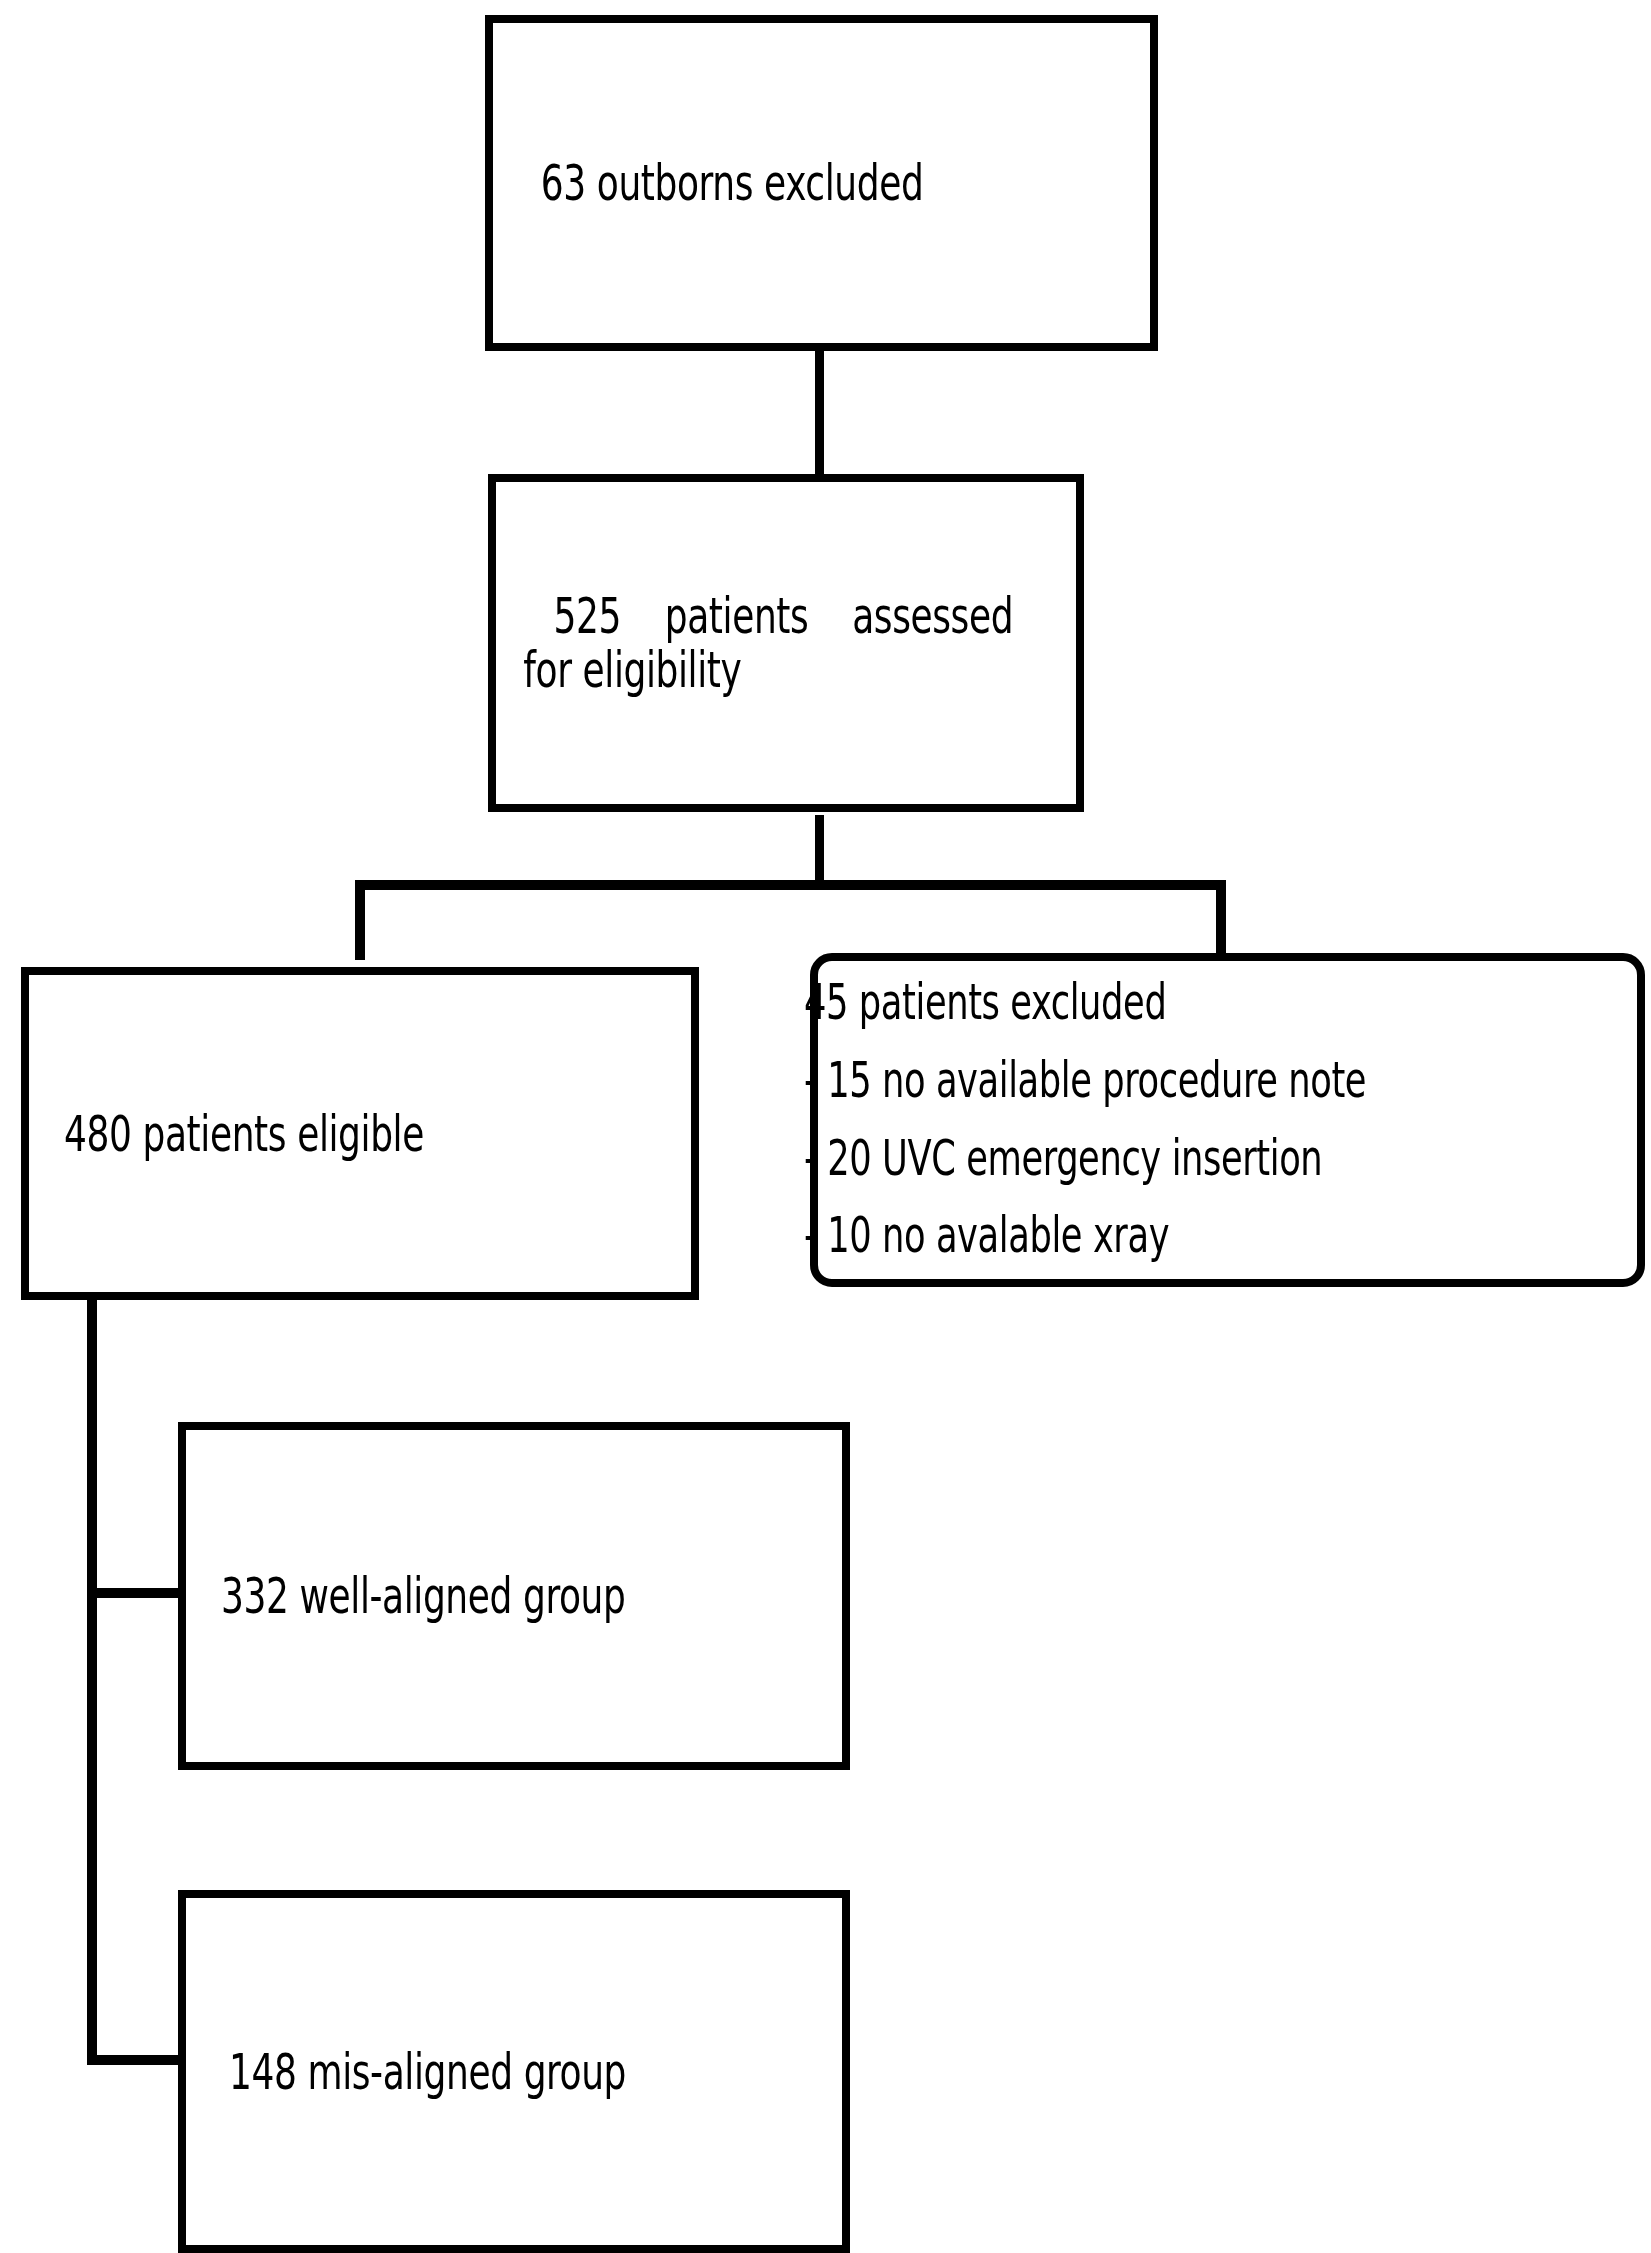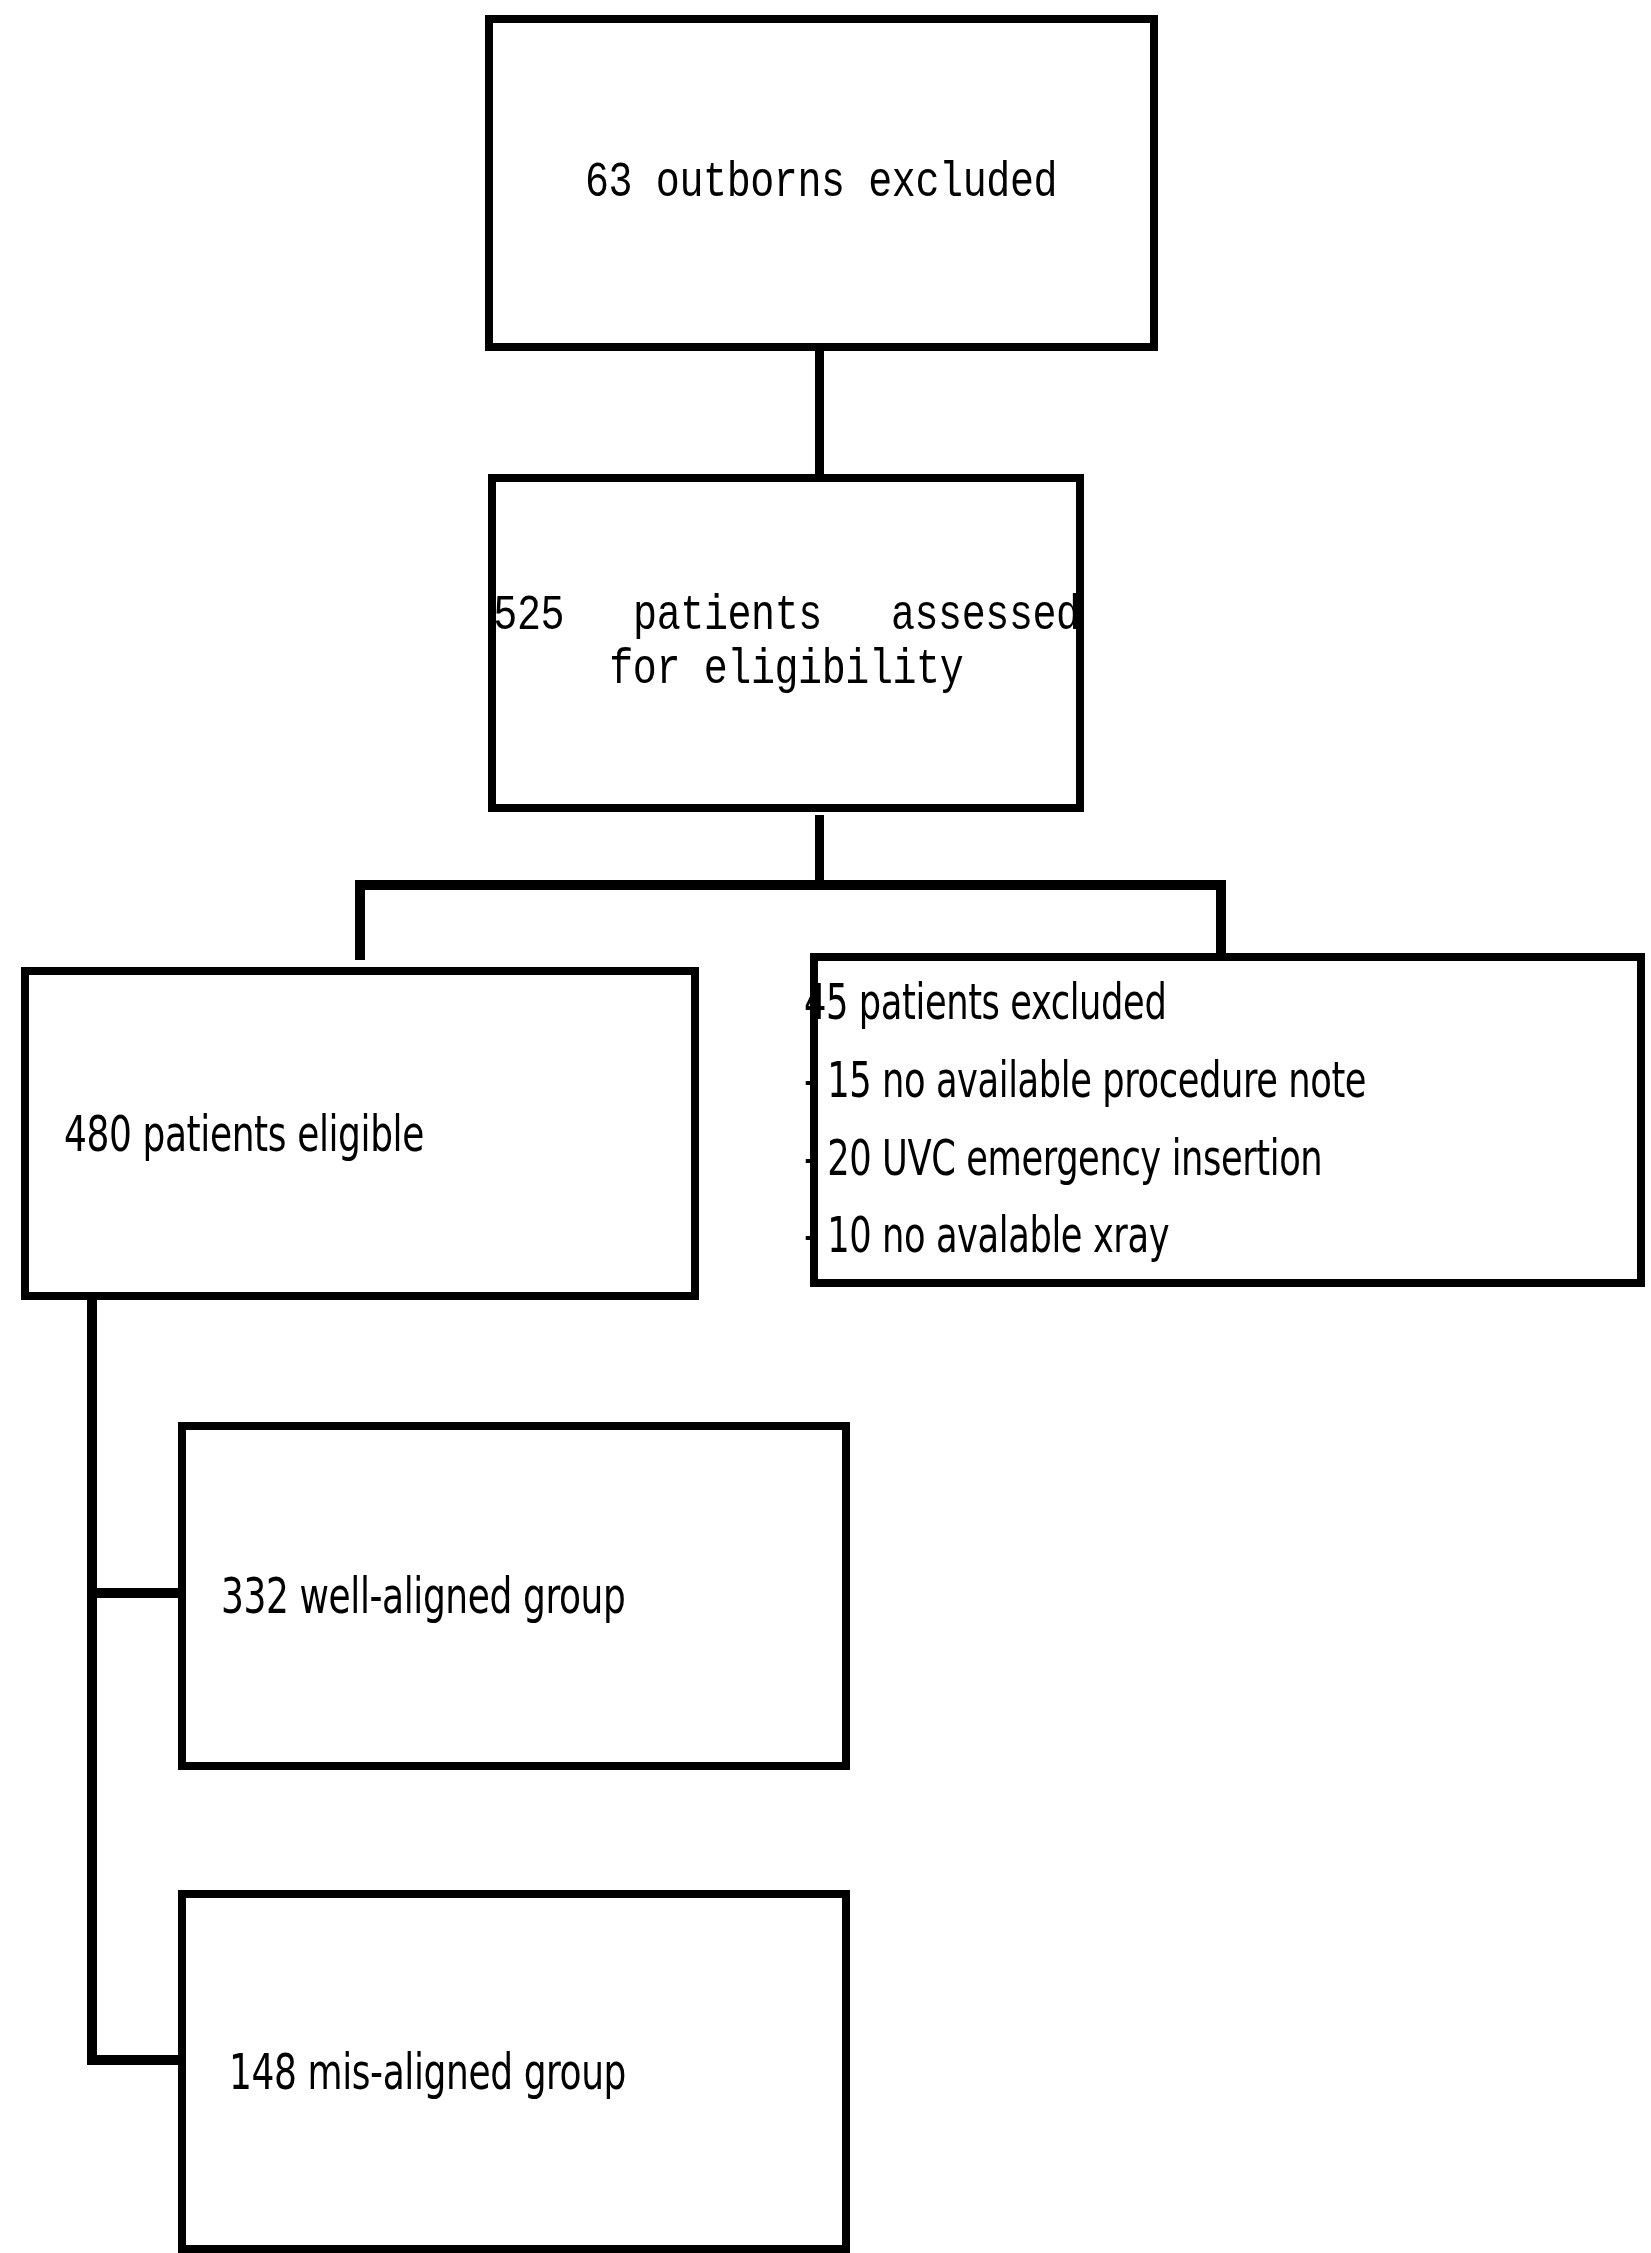--- a/index.html
+++ b/index.html
@@ -19,23 +19,22 @@
     position: absolute;
     box-sizing: border-box;
     border: 8.7px solid #000000;
     background: #ffffff;
     display: flex;
     flex-direction: column;
     justify-content: center;
     z-index: 2;
   }
   .node-box.center {
-    align-items: center;
+    align-items: flex-start;
     text-align: center;
-    font-family: Liberation Mono, monospace;
   }
   .node-box.left {
     align-items: flex-start;
     text-align: left;
   }
   .node-text {
     color: #000000;
     font-size: 50px;
     line-height: 1.08;
     letter-spacing: -0.5px;
@@ -49,21 +48,21 @@
   .line {
     position: absolute;
     background: #000000;
     z-index: 1;
   }
 
   
   #box-outborns-excluded { left: 485px;  top: 14.6px;   width: 673px; height: 336px; }
   #box-assessed          { left: 488px;  top: 474px;  width: 596px; height: 338px; }
   #box-eligible          { left: 21.3px;   top: 954px;  width: 678px; height: 333px; margin-top: 13px; }
-  #box-excluded-detail   { left: 810px;  top: 953px;  width: 835px; height: 334px; }
+  #box-excluded-detail   { left: 810px;  top: 953px;  width: 835px; height: 334px; border-radius: 22px; }
   #box-well-aligned      { left: 178px;  top: 1422px; width: 672px; height: 348px; }
   #box-mis-aligned       { left: 178px;  top: 1890px; width: 672px; height: 363px; padding-left: 8px; }
 
   
   #conn-outborns-to-assessed { left: 815px;  top: 344px;  width: 8.7px;   height: 144px; }
   #conn-assessed-down        { left: 815px;  top: 815px;  width: 8.7px;   height: 74px;  }
   #conn-split-horizontal     { left: 355px;  top: 880px;  width: 869px; height: 9.7px;  }
   #conn-split-left-drop      { left: 355px;  top: 880px;  width: 9.7px;  height: 80px;  }
   #conn-split-right-drop     { left: 1216px; top: 880px;  width: 9.7px;  height: 80px;  }
   #conn-eligible-spine       { left: 87px;   top: 1279px; width: 9.7px;  height: 786px; }

